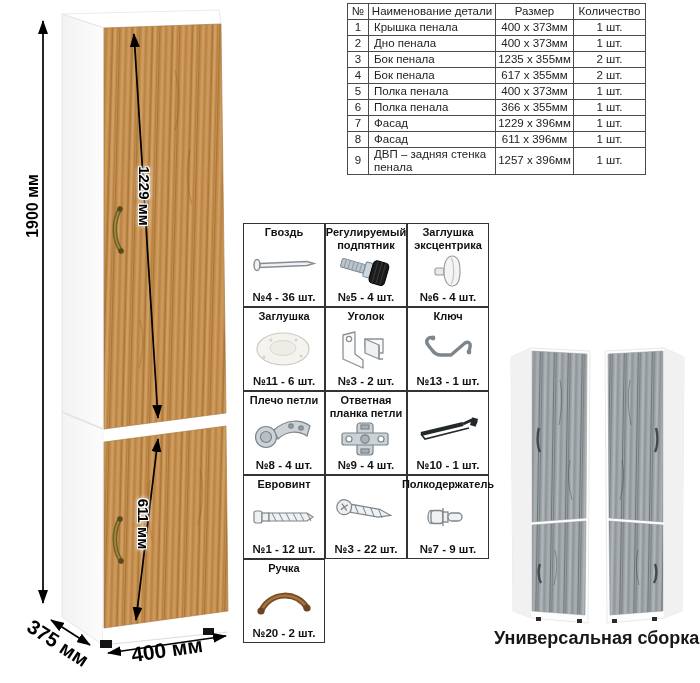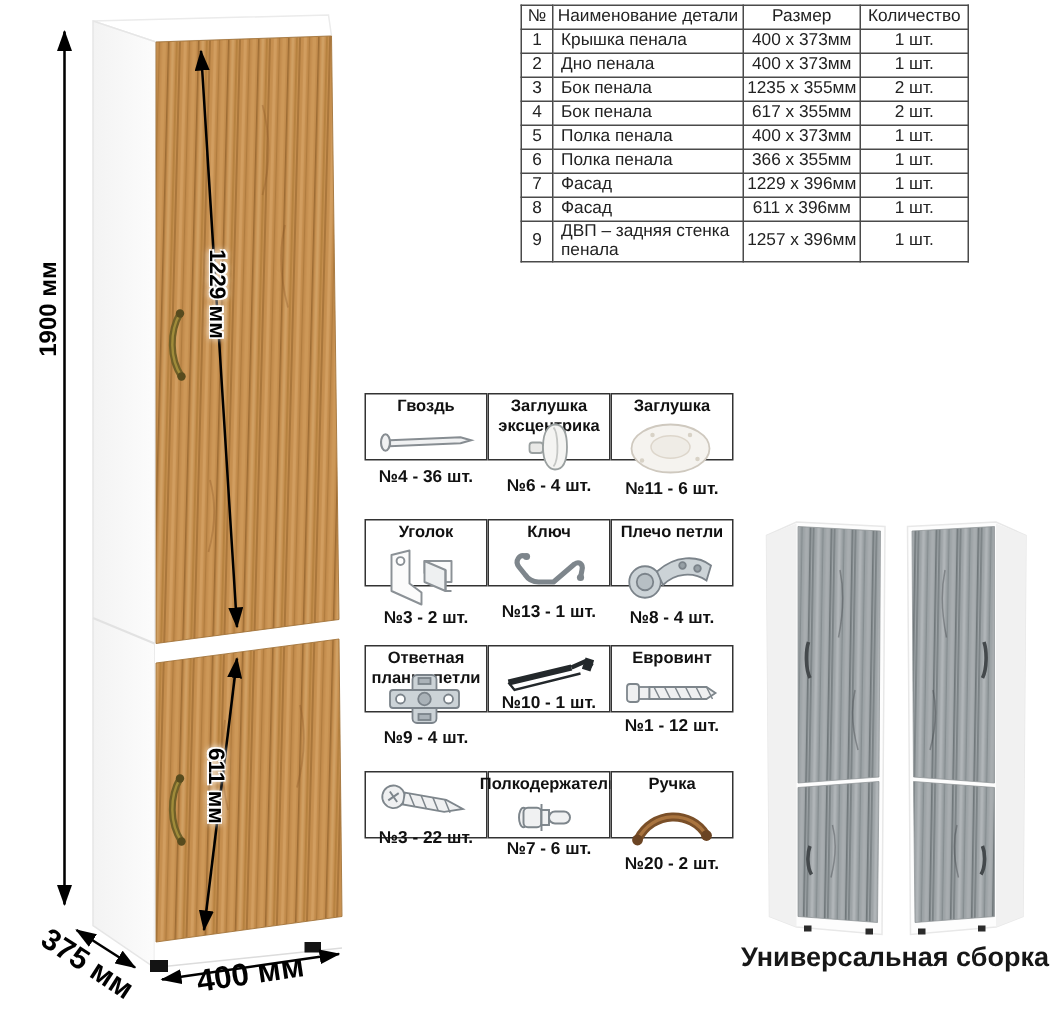--- a/index.html
+++ b/index.html
@@ -29,21 +29,21 @@
   table.parts col.c-num{width:21px;}  table.parts col.c-name{width:127px;}
   table.parts col.c-size{width:78px;} table.parts col.c-qty{width:72px;}
   table.parts td.name{text-align:left;padding-left:5px;}
   table.parts tr{height:16px;} table.parts tr.tall{height:23px;}
 
   
   .hw{position:absolute;left:243px;top:223px;display:grid;
       grid-template-columns:repeat(3,82px);grid-template-rows:repeat(5,84px);
       font-size:11px;color:#111;}
   .hw-cell{border:1px solid #333;box-sizing:border-box;display:flex;flex-direction:column;
-           align-items:center;padding:2px 3px;background:#fff;margin-top:39px;}
+           align-items:center;padding:2px 3px;background:#fff;}
   .hw-cell.empty{border:none;}
   .hw-title{font-weight:700;text-align:center;line-height:1.18;min-height:13px;}
   .hw-icon{flex:1;display:flex;align-items:center;justify-content:center;width:100%;}
   .hw-count{font-weight:700;font-size:11.5px;padding-bottom:1px;white-space:nowrap;}
 
   
   .variants-svg{position:absolute;left:500px;top:340px;}
   .caption{position:absolute;left:494px;top:628px;width:204px;text-align:center;
            font-size:18px;font-weight:700;color:#171717;white-space:nowrap;}
 </style>
@@ -195,20 +195,35 @@
         <svg width="70" height="34" viewBox="0 0 70 34">
             <g fill="#f0f1f2" stroke="#878d92" stroke-width="1.4">
           <ellipse cx="8" cy="17" rx="3" ry="5.5"></ellipse>
               <path d="M11,15.5 L58,13.5 L65,15.5 L58,17.5 L11,19.5 Z"></path>
             </g>
           </svg>
       </div>
       <div class="hw-count">№4 - 36 шт.</div>
     </div>
 
+    <div class="hw-cell">
+      <div class="hw-title">Регулируемый подпятник</div>
+      <div class="hw-icon">
+        <svg width="70" height="38" viewBox="0 0 70 38">
+            <g transform="rotate(16 35 19)">
+          <rect x="9" y="13" width="24" height="9" rx="2" fill="#b9c4cc" stroke="#7c8790"></rect>
+          <path d="M13,13 v9 M17,13 v9 M21,13 v9 M25,13 v9 M29,13 v9" stroke="#8d98a1" stroke-width="1"></path>
+          <rect x="33" y="10" width="7" height="15" rx="1.5" fill="#cdd6dc" stroke="#7c8790"></rect>
+          <rect x="40" y="6" width="16" height="23" rx="4" fill="#1c1c1c" stroke="#000"></rect>
+          <path d="M44,6 v23 M48,6 v23 M52,6 v23" stroke="#3c3c3c" stroke-width="1"></path>
+            </g>
+          </svg>
+      </div>
+      <div class="hw-count">№5 - 4 шт.</div>
+    </div>
 
     <div class="hw-cell">
       <div class="hw-title">Заглушка эксцентрика</div>
       <div class="hw-icon">
         <svg width="70" height="40" viewBox="0 0 70 40">
             <g fill="#f4f4f2" stroke="#9aa0a0" stroke-width="1.2">
           <rect x="22" y="17" width="9" height="7" rx="2" fill="#e9e9e7"></rect>
           <path d="M31,20 C31,8 36,5 39,5 C45,5 47,12 47,20 C47,28 45,35 39,35 C36,35 31,32 31,20 Z"></path>
           <path d="M38,7 C41,10 42,28 38,33" fill="none" stroke="#c4c6c4"></path>
             </g>
@@ -346,21 +361,21 @@
         <svg width="70" height="30" viewBox="0 0 70 30">
             <g fill="#f0f1f2" stroke="#7e868c" stroke-width="1.3">
           <ellipse cx="18" cy="15" rx="3" ry="6.5"></ellipse>
               <rect x="18" y="8.5" width="12" height="13" rx="3"></rect>
           <path d="M30,6 v18" fill="none"></path>
               <rect x="30" y="10" width="5" height="10"></rect>
           <rect x="35" y="11" width="14" height="8" rx="4"></rect>
             </g>
           </svg>
       </div>
-      <div class="hw-count">№7 - 6 шт.</div>
+      <div class="hw-count">№7 - 9 шт.</div>
     </div>
 
     <div class="hw-cell">
       <div class="hw-title">Ручка</div>
       <div class="hw-icon">
         <svg width="70" height="40" viewBox="0 0 70 40">
             <g fill="none" stroke-linecap="round">
           <path d="M12,30 C22,10 48,10 58,27" stroke="#7a4f28" stroke-width="6"></path>
           <path d="M12,30 C22,10 48,10 58,27" stroke="#a9743f" stroke-width="2.2"></path>
           <circle cx="12" cy="30" r="3.6" fill="#6b4423" stroke="none"></circle>

